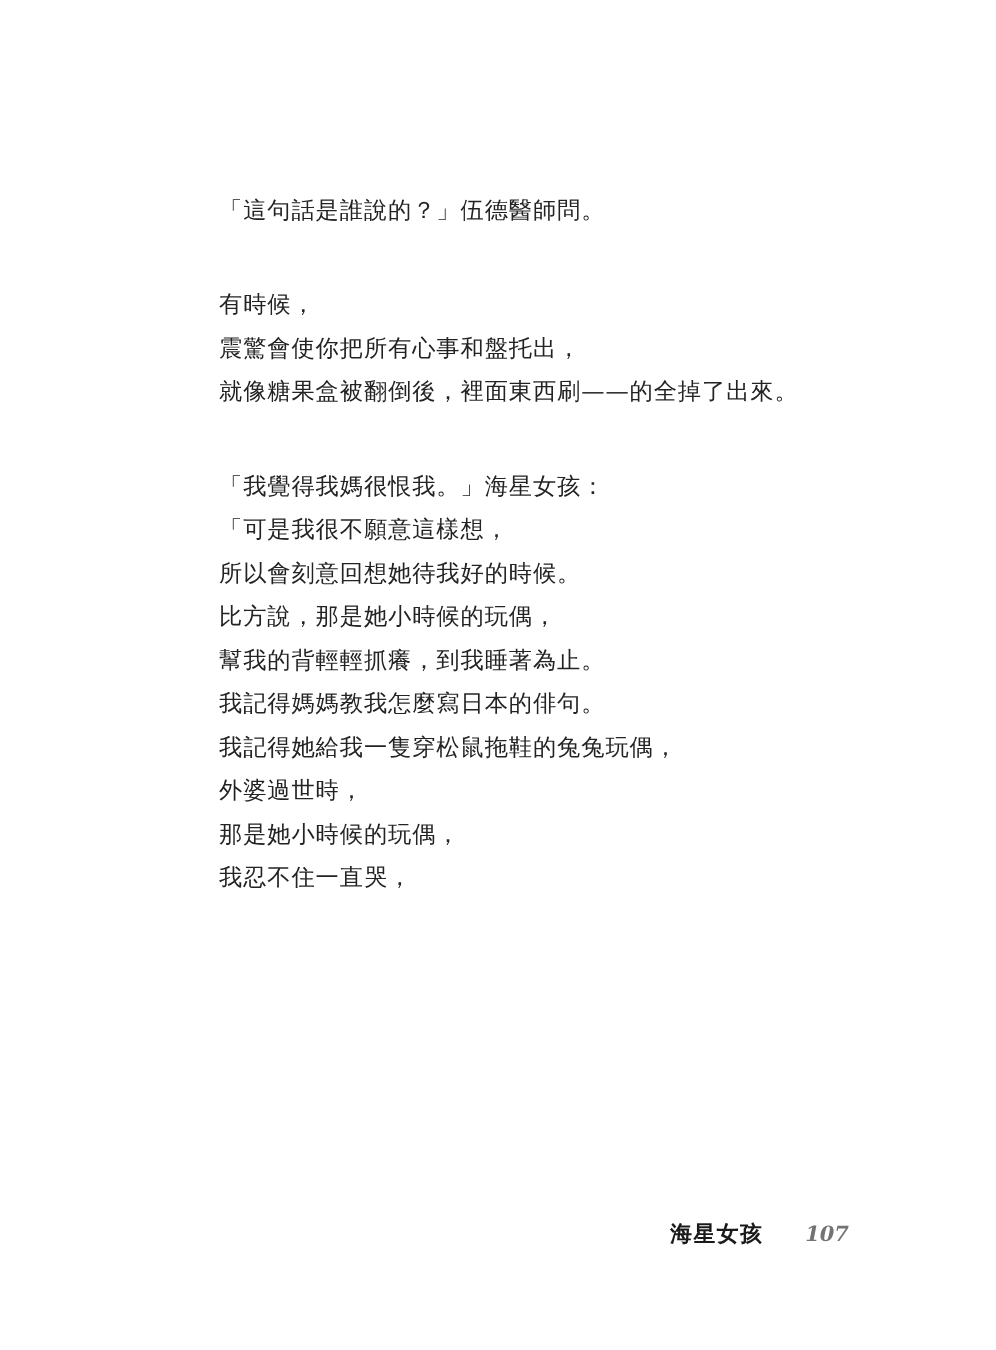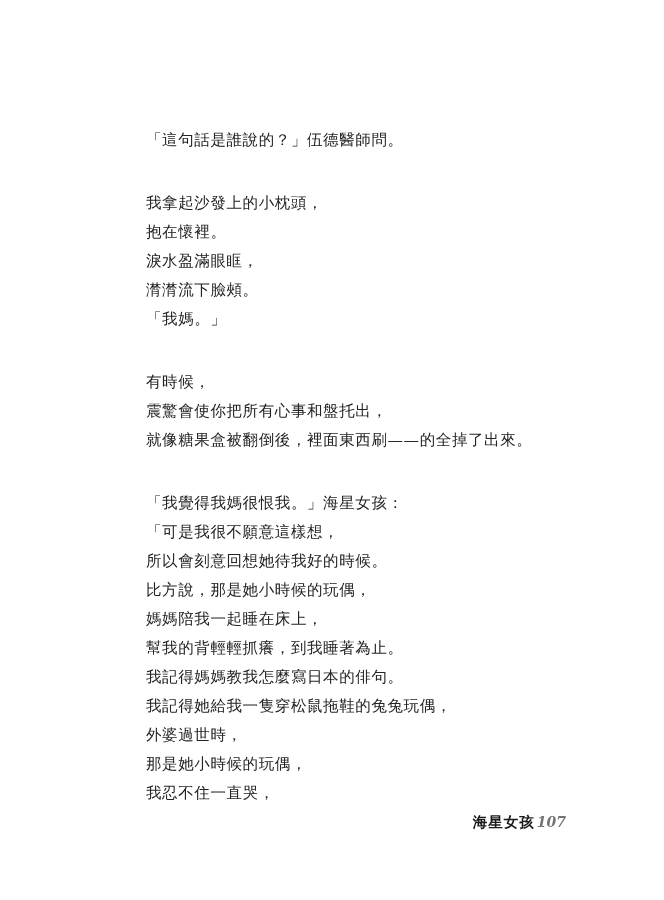--- a/index.html
+++ b/index.html
@@ -35,21 +35,21 @@
     letter-spacing: 0.6px;
     white-space: pre-wrap;
     color: #232323;
   }
   .footer {
     position: absolute;
     right: 94px;
     bottom: 68px;
     display: flex;
     align-items: baseline;
-    gap: 2px;
+    gap: 28px;
   }
   .footer-title {
     font-size: 14.5px;
     font-weight: bold;
     letter-spacing: 1px;
     color: #1a1a1a;
   }
   .footer-page {
     font-size: 14px;
     font-style: italic;
@@ -61,40 +61,32 @@
 <body>
 
 <div class="page">
 
   <div class="content">
 
     <div class="stanza">
       <div class="line">「這句話是誰說的？」伍德醫師問。</div>
     </div>
 
-    <div class="stanza">
-      <div class="line">我拿起沙發上的小枕頭，</div>
-      <div class="line">抱在懷裡。</div>
-      <div class="line">淚水盈滿眼眶，</div>
-      <div class="line">潸潸流下臉頰。</div>
-      <div class="line">「我媽。」</div>
-    </div>
 
     <div class="stanza">
       <div class="line">有時候，</div>
       <div class="line">震驚會使你把所有心事和盤托出，</div>
       <div class="line">就像糖果盒被翻倒後，裡面東西刷——的全掉了出來。</div>
     </div>
 
     <div class="stanza">
       <div class="line">「我覺得我媽很恨我。」海星女孩：</div>
       <div class="line">「可是我很不願意這樣想，</div>
       <div class="line">所以會刻意回想她待我好的時候。</div>
       <div class="line">比方說，那是她小時候的玩偶，</div>
-      <div class="line">媽媽陪我一起睡在床上，</div>
       <div class="line">幫我的背輕輕抓癢，到我睡著為止。</div>
       <div class="line">我記得媽媽教我怎麼寫日本的俳句。</div>
       <div class="line">我記得她給我一隻穿松鼠拖鞋的兔兔玩偶，</div>
       <div class="line">外婆過世時，</div>
       <div class="line">那是她小時候的玩偶，</div>
       <div class="line">我忍不住一直哭，</div>
     </div>
 
   </div>
 

